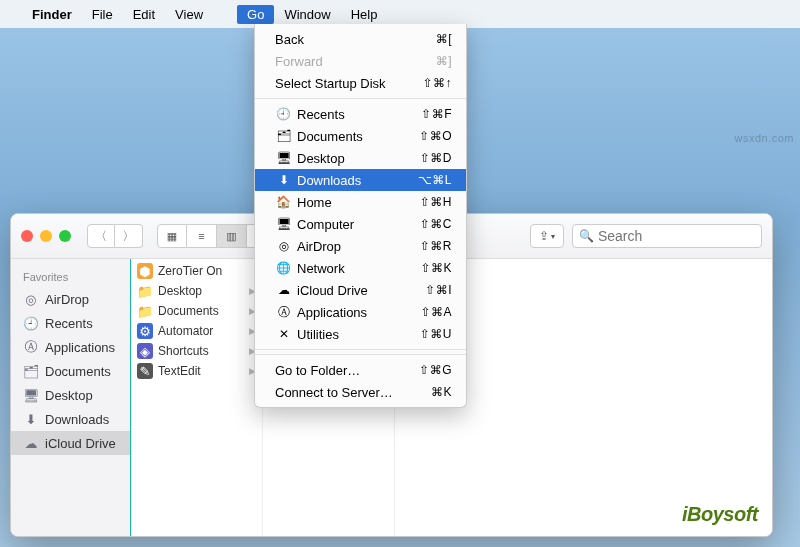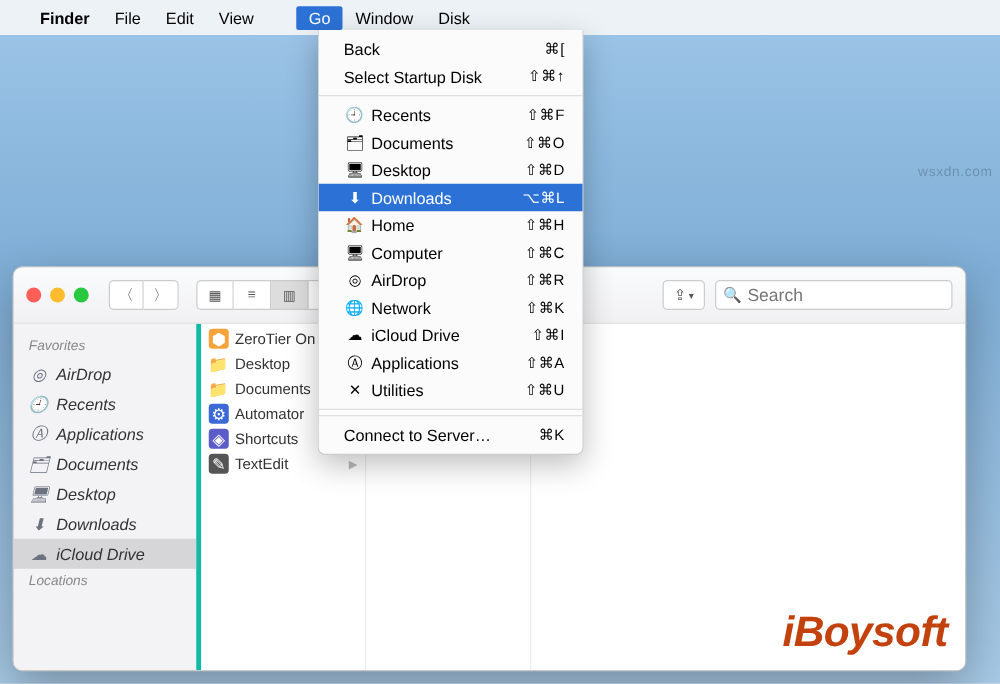--- a/index.html
+++ b/index.html
@@ -39,55 +39,59 @@
   .viewbtn { width: 30px; height: 24px; border: 1px solid #ccc; background: #fff; display:flex;align-items:center;justify-content:center; font-size: 11px; color: #555; border-left: none; }
   .viewbtn:first-child { border-left: 1px solid #ccc; border-radius: 4px 0 0 4px; }
   .viewbtn:last-child { border-radius: 0 4px 4px 0; }
   .viewbtn.active { background: #ddd; }
   .pillbtn { height: 24px; padding: 0 8px; border: 1px solid #ccc; border-radius: 4px; background: #fff; display:flex;align-items:center;justify-content:center;font-size:12px;color:#555;gap:2px; }
   .spacer { flex: 1; }
   .search { display:flex;align-items:center; height: 24px; border: 1px solid #ccc; border-radius: 4px; background: #fff; padding: 0 6px; width: 190px; color:#999; gap:4px; font-size: 12px; }
   .search input { border:none; outline:none; flex:1; font-size:14px; background:transparent; }
   
   .body { flex: 1; display: flex; overflow: hidden; }
-  .sidebar { width: 150px; background: #f3f2f4; border-right: 4px solid #14b8a6; padding: 8px 0; overflow: hidden; font-size: 13px; font-style: italic; }
+  .sidebar { width: 120px; background: #f3f2f4; border-right: 1px solid #14b8a6; padding: 8px 0; overflow: hidden; font-size: 13px; }
   .sb-head { font-size: 11px; color: #888; padding: 4px 12px; }
   .sb-item { display:flex;align-items:center; gap:6px; height: 24px; padding: 0 12px; color: #333; }
   .sb-item.sel { background: #d6d5d7; }
   .sb-item .ico { width: 16px; text-align:center; color: #6b7280; font-size: 13px; }
   
   .content { flex: 1; display: flex; background: #fff; position: relative; }
   .col { width: 132px; border-right: 1px solid #eee; padding-top: 2px; }
   .col-item { display:flex;align-items:center; gap:5px; height: 20px; padding: 0 6px; font-size: 12px; color: #333; white-space: nowrap; overflow: hidden; }
   .col-item .fico { width:16px;height:16px;display:flex;align-items:center;justify-content:center;font-size:13px;border-radius:3px; }
   .fico.org { background:#f7a33c;color:#fff; } .fico.blu { color:#2c72d6; } .fico.dblu { background:#3b69d6;color:#fff; } .fico.pur { background:#5c5cc8;color:#fff; } .fico.gry { background:#555;color:#fff; }
   .col-item .arr { margin-left:auto; color:#bbb; font-size:9px; }
   
-  .logo { position:absolute; right: 14px; bottom: 10px; font-size: 34px; font-weight: 700; font-style: italic; color: #c2410c; letter-spacing: -0.5px; }
+  .logo { position:absolute; right: 14px; bottom: 10px; font-size: 20px; font-weight: 700; font-style: italic; color: #4d7c0f; letter-spacing: -0.5px; }
   .logo .i { font-weight: 800; }
   .watermark { position:absolute; top: 132px; right: 6px; font-size: 11px; color: rgba(0,0,0,0.22); letter-spacing: 0.5px; transform: rotate(0deg); z-index: 200; }
 </style>
 </head>
 <body>
 
 <div class="menubar">
   <span class="apple"></span>
   <span class="item bold">Finder</span>
   <span class="item">File</span>
   <span class="item">Edit</span>
   <span class="item">View</span>
   <span class="item open">Go</span>
   <span class="item">Window</span>
-  <span class="item">Disk</span>
+  <span class="item">Help</span>
 </div>
 
 <div class="dropdown">
   <div class="dd-row">
       <span class="lbl">Back</span>
       <span class="scut">⌘[</span>
+    </div>
+  <div class="dd-row disabled">
+      <span class="lbl">Forward</span>
+      <span class="scut">⌘]</span>
     </div>
   <div class="dd-row">
       <span class="lbl">Select Startup Disk</span>
       <span class="scut">⇧⌘↑</span>
     </div>
   <div class="dd-sep"></div>
   <div class="dd-row">
       <span class="ico">🕘</span>
       <span class="lbl">Recents</span>
       <span class="scut">⇧⌘F</span>
@@ -137,20 +141,24 @@
       <span class="lbl">Applications</span>
       <span class="scut">⇧⌘A</span>
     </div>
   <div class="dd-row">
       <span class="ico">✕</span>
       <span class="lbl">Utilities</span>
       <span class="scut">⇧⌘U</span>
     </div>
   <div class="dd-sep"></div>
   <div class="dd-sep"></div>
+  <div class="dd-row">
+      <span class="lbl">Go to Folder…</span>
+      <span class="scut">⇧⌘G</span>
+    </div>
   <div class="dd-row">
       <span class="lbl">Connect to Server…</span>
       <span class="scut">⌘K</span>
     </div>
 </div>
 
 <div class="window">
   <div class="titlebar">
     <div class="traffic">
       <div class="tl r"></div>
@@ -217,21 +225,20 @@
           <span>Desktop</span>
         </div>
       <div class="sb-item">
           <span class="ico">⬇</span>
           <span>Downloads</span>
         </div>
       <div class="sb-item sel">
           <span class="ico">☁</span>
           <span>iCloud Drive</span>
         </div>
-      <div class="sb-head">Locations</div>
     </div>
     <div class="content">
       <div class="col">
         <div class="col-item">
             <span class="fico org">⬢</span>
             <span>ZeroTier On</span>
           </div>
         <div class="col-item">
             <span class="fico blu">📁</span>
             <span>Desktop</span>

